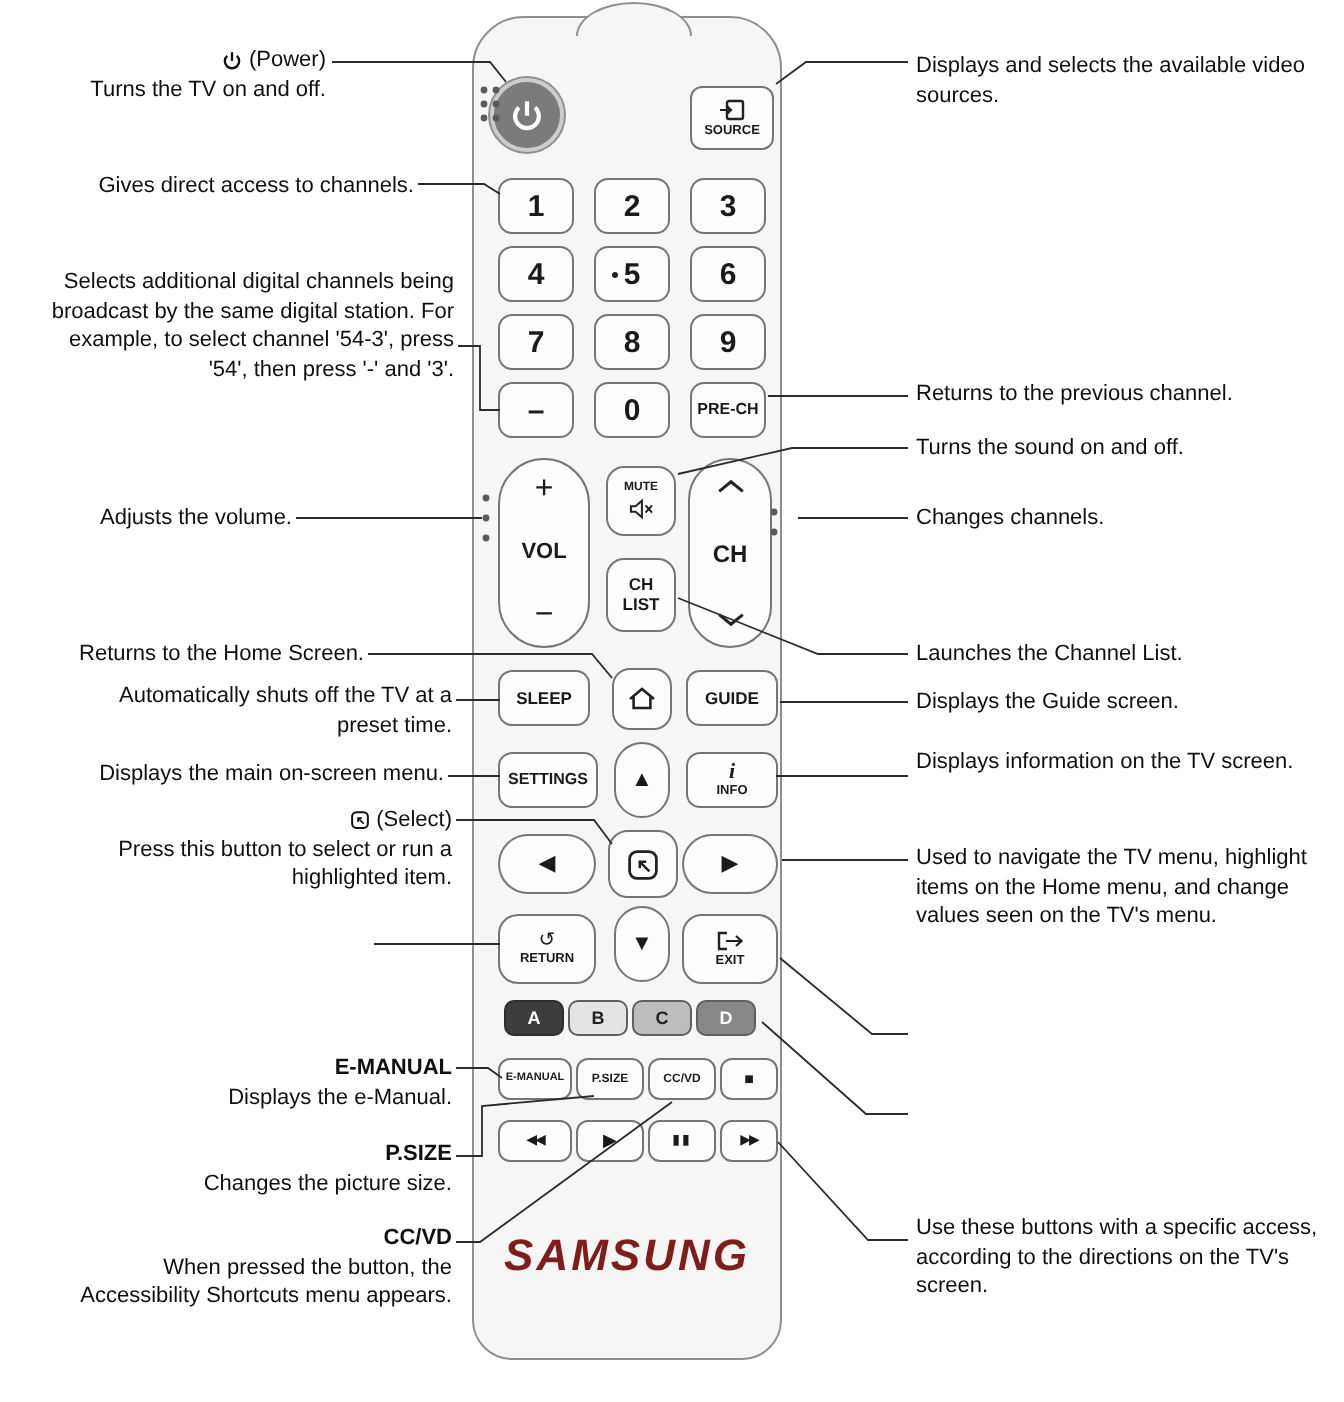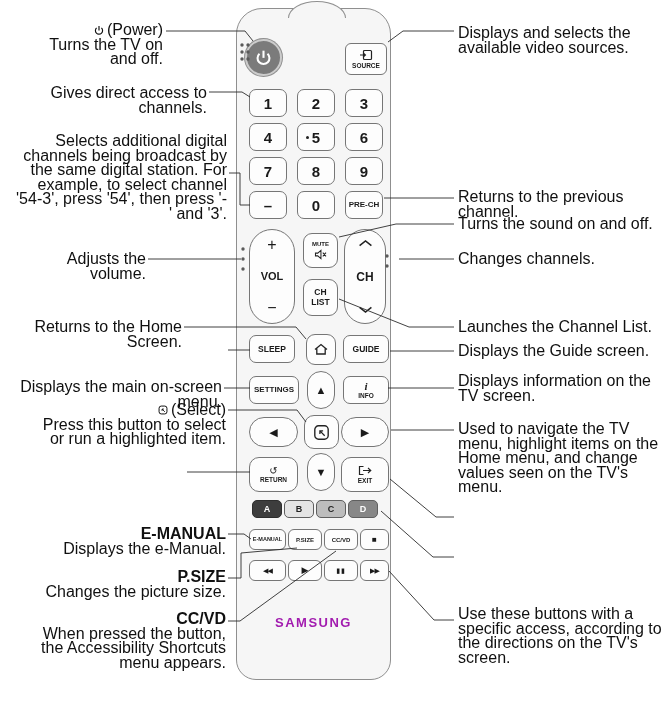--- a/index.html
+++ b/index.html
@@ -76,24 +76,24 @@
   .fcc{left:87px;width:34px;font-size:6px;}
   .fst{left:123px;width:29px;font-size:8px;}
 
   .pkey{top:551px;height:21px;border-radius:6px;}
   .prew{left:12px;width:37px;font-size:7px;letter-spacing:-1px;}
   .pplay{left:51px;width:34px;font-size:9px;}
   .ppause{left:87px;width:34px;font-size:7px;letter-spacing:1px;}
   .pff{left:123px;width:29px;font-size:7px;letter-spacing:-1px;}
 
   .brand{position:absolute;left:0;width:100%;top:606px;text-align:center;
-         font-size:13px;font-weight:bold;color:#a21caf;letter-spacing:1.5px;}
+         font-size:22px;font-weight:bold;color:#7f1d1d;letter-spacing:1.5px;font-style:italic;}
 
   
-  .callout{position:absolute;font-size:16px;line-height:14.5px;color:#101010;}
+  .callout{position:absolute;font-size:11px;line-height:14.5px;color:#101010;}
   .callout.left{text-align:right;}
   .ct{display:flex;justify-content:flex-end;align-items:center;gap:3px;}
   .bt{font-weight:bold;}
   .lc1{left:23px;top:23px;width:140px}
   .lc2{left:20px;top:86px;width:187px}
   .lc3{left:16px;top:134px;width:211px}
   .lc4{left:20px;top:252px;width:126px}
   .lc5{left:20px;top:320px;width:162px}
   .lc6{left:30px;top:341px;width:196px}
   .lc7{left:20px;top:380px;width:202px}
@@ -294,20 +294,21 @@
       </svg>
       <span>(Power)</span>
     </div>
     <div>Turns the TV on and off.</div>
   </div>
 
   <div class="callout left lc2">Gives direct access to channels.</div>
   <div class="callout left lc3">Selects additional digital channels being broadcast by the same digital station. For example, to select channel '54-3', press '54', then press '-' and '3'.</div>
   <div class="callout left lc4">Adjusts the volume.</div>
   <div class="callout left lc5">Returns to the Home Screen.</div>
+  <div class="callout left lc6">Automatically shuts off the TV at a preset time.</div>
   <div class="callout left lc8">
     <div class="ct">
       <svg width="10" height="10" viewBox="0 0 16 16">
         <rect x="1.7" y="1.7" width="12.6" height="12.6" rx="3.5" fill="none" stroke="#111" stroke-width="1.6"></rect>
         <path d="M11 11 6.5 6.5M6.5 9.5v-3h3" fill="none" stroke="#111" stroke-width="1.4"></path>
       </svg>
       <span>(Select)</span>
     </div>
     <div>Press this button to select or run a highlighted item.</div>
   </div>

